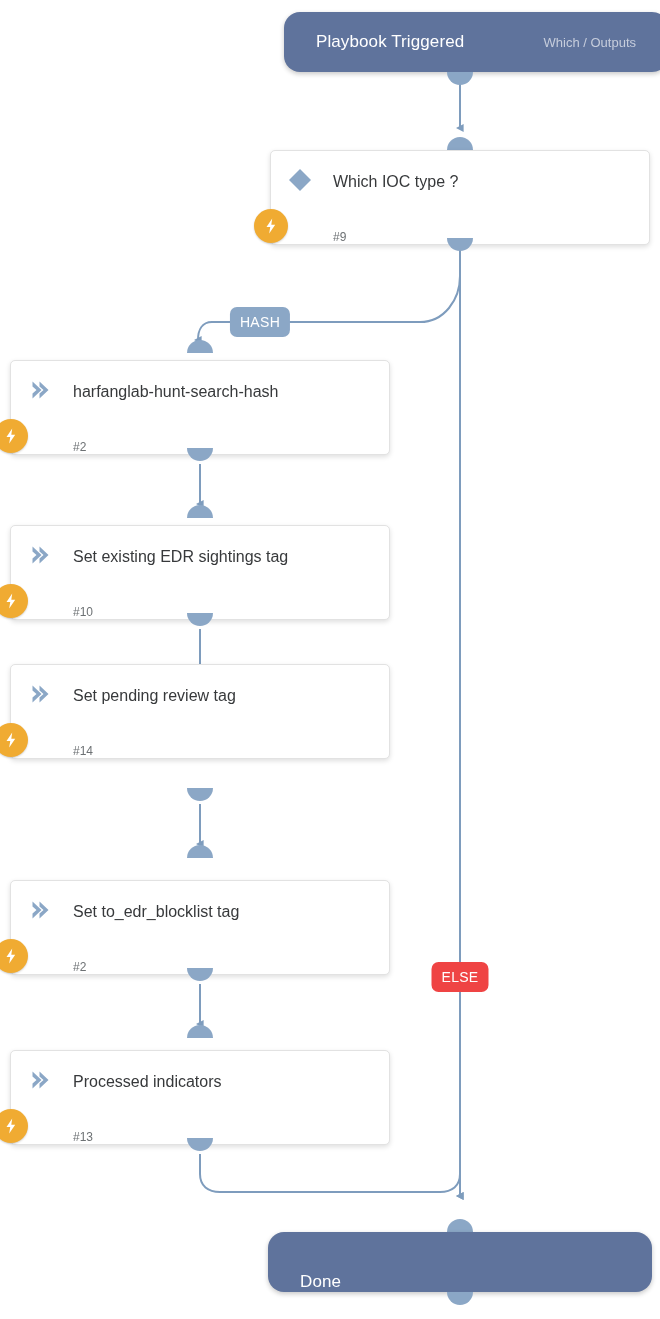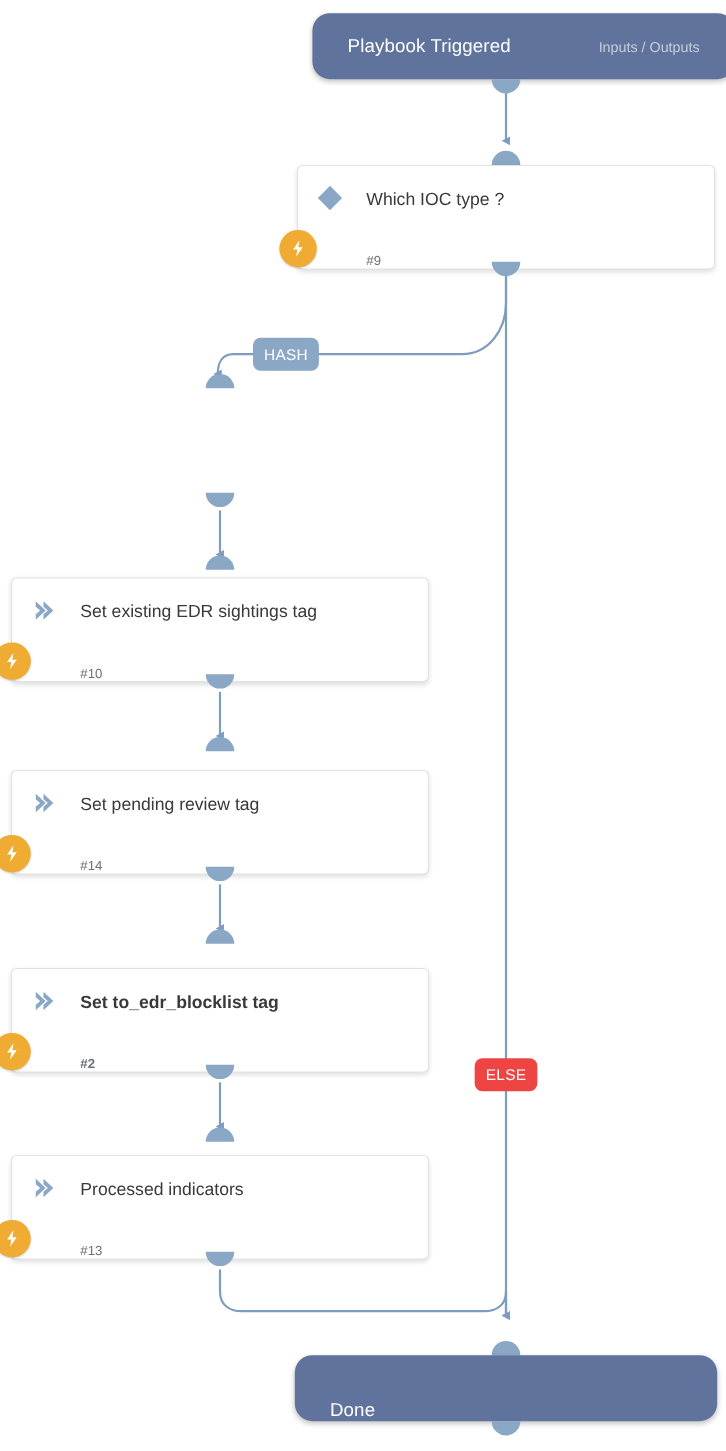--- a/index.html
+++ b/index.html
@@ -161,21 +161,21 @@
       <path d="M200,629 L200,669" marker-end="url(#arrow)"></path>
       <path d="M200,804 L200,844" marker-end="url(#arrow)"></path>
       <path d="M200,984 L200,1024" marker-end="url(#arrow)"></path>
 
       <path d="M200,1154 L200,1174 C200,1186 208,1192 220,1192 L440,1192 C452,1192 460,1186 460,1174 L460,1196" marker-end="url(#arrow)"></path>
     </g>
   </svg>
 
   <div class="term-node" style="left:284px; top:12px; width:384px; height:60px;">
     <span class="term-title">Playbook Triggered</span>
-    <span class="term-sub">Inputs / Outputs</span>
+    <span class="term-sub">Which / Outputs</span>
   </div>
   <div class="handle bottom" style="left:460px; top:72px;"></div>
 
   <div class="handle top" style="left:460px; top:137px;"></div>
   <div class="card-node" style="left:270px; top:150px; width:380px; height:95px;text-decoration:underline;">
     <span class="glyph-diamond">
       <svg viewBox="0 0 30 30" width="30" height="30">
         <rect x="7.2" y="7.2" width="15.6" height="15.6" transform="rotate(45 15 15)" fill="#8ba7c6"></rect>
       </svg>
     </span>
@@ -183,20 +183,35 @@
     <span class="bolt-badge">
       <svg viewBox="0 0 24 24" width="18" height="18">
         <path d="M13.6 2 L6 13.2 H11 L9.6 22 L17.6 10.4 H12.4 Z" fill="#ffffff"></path>
       </svg>
     </span>
     <span class="card-ref">#9</span>
   </div>
   <div class="handle bottom" style="left:460px; top:238px;"></div>
 
   <div class="handle top" style="left:200px; top:340px;"></div>
+  <div class="card-node" style="left:10px; top:360px; width:380px; height:95px;">
+    <span class="glyph-chevron">
+      <svg viewBox="0 0 26 26" width="26" height="26">
+        <path d="M5.5 4.5 L14.5 13 L5.5 21.5 L5.5 16.5 L9.5 13 L5.5 9.5 Z" fill="#8ba7c6"></path>
+        <path d="M12.5 4.5 L21.5 13 L12.5 21.5 L12.5 16.5 L16.5 13 L12.5 9.5 Z" fill="#8ba7c6"></path>
+      </svg>
+    </span>
+    <span class="card-title">harfanglab-hunt-search-hash</span>
+    <span class="bolt-badge">
+      <svg viewBox="0 0 24 24" width="18" height="18">
+        <path d="M13.6 2 L6 13.2 H11 L9.6 22 L17.6 10.4 H12.4 Z" fill="#ffffff"></path>
+      </svg>
+    </span>
+    <span class="card-ref">#2</span>
+  </div>
   <div class="handle bottom" style="left:200px; top:448px;"></div>
 
   <div class="handle top" style="left:200px; top:505px;"></div>
   <div class="card-node" style="left:10px; top:525px; width:380px; height:95px;">
     <span class="glyph-chevron">
       <svg viewBox="0 0 26 26" width="26" height="26">
         <path d="M5.5 4.5 L14.5 13 L5.5 21.5 L5.5 16.5 L9.5 13 L5.5 9.5 Z" fill="#8ba7c6"></path>
         <path d="M12.5 4.5 L21.5 13 L12.5 21.5 L12.5 16.5 L16.5 13 L12.5 9.5 Z" fill="#8ba7c6"></path>
       </svg>
     </span>
@@ -204,39 +219,39 @@
     <span class="bolt-badge">
       <svg viewBox="0 0 24 24" width="18" height="18">
         <path d="M13.6 2 L6 13.2 H11 L9.6 22 L17.6 10.4 H12.4 Z" fill="#ffffff"></path>
       </svg>
     </span>
     <span class="card-ref">#10</span>
   </div>
   <div class="handle bottom" style="left:200px; top:613px;"></div>
 
   <div class="handle top" style="left:200px; top:670px;"></div>
-  <div class="card-node" style="left:10px; top:700px; width:380px; height:95px;">
+  <div class="card-node" style="left:10px; top:664px; width:380px; height:95px;">
     <span class="glyph-chevron">
       <svg viewBox="0 0 26 26" width="26" height="26">
         <path d="M5.5 4.5 L14.5 13 L5.5 21.5 L5.5 16.5 L9.5 13 L5.5 9.5 Z" fill="#8ba7c6"></path>
         <path d="M12.5 4.5 L21.5 13 L12.5 21.5 L12.5 16.5 L16.5 13 L12.5 9.5 Z" fill="#8ba7c6"></path>
       </svg>
     </span>
     <span class="card-title">Set pending review tag</span>
     <span class="bolt-badge">
       <svg viewBox="0 0 24 24" width="18" height="18">
         <path d="M13.6 2 L6 13.2 H11 L9.6 22 L17.6 10.4 H12.4 Z" fill="#ffffff"></path>
       </svg>
     </span>
     <span class="card-ref">#14</span>
   </div>
   <div class="handle bottom" style="left:200px; top:788px;"></div>
 
   <div class="handle top" style="left:200px; top:845px;"></div>
-  <div class="card-node" style="left:10px; top:880px; width:380px; height:95px;font-weight:bold;">
+  <div class="card-node" style="left:10px; top:880px; width:380px; height:95px;">
     <span class="glyph-chevron">
       <svg viewBox="0 0 26 26" width="26" height="26">
         <path d="M5.5 4.5 L14.5 13 L5.5 21.5 L5.5 16.5 L9.5 13 L5.5 9.5 Z" fill="#8ba7c6"></path>
         <path d="M12.5 4.5 L21.5 13 L12.5 21.5 L12.5 16.5 L16.5 13 L12.5 9.5 Z" fill="#8ba7c6"></path>
       </svg>
     </span>
     <span class="card-title">Set to_edr_blocklist tag</span>
     <span class="bolt-badge">
       <svg viewBox="0 0 24 24" width="18" height="18">
         <path d="M13.6 2 L6 13.2 H11 L9.6 22 L17.6 10.4 H12.4 Z" fill="#ffffff"></path>

